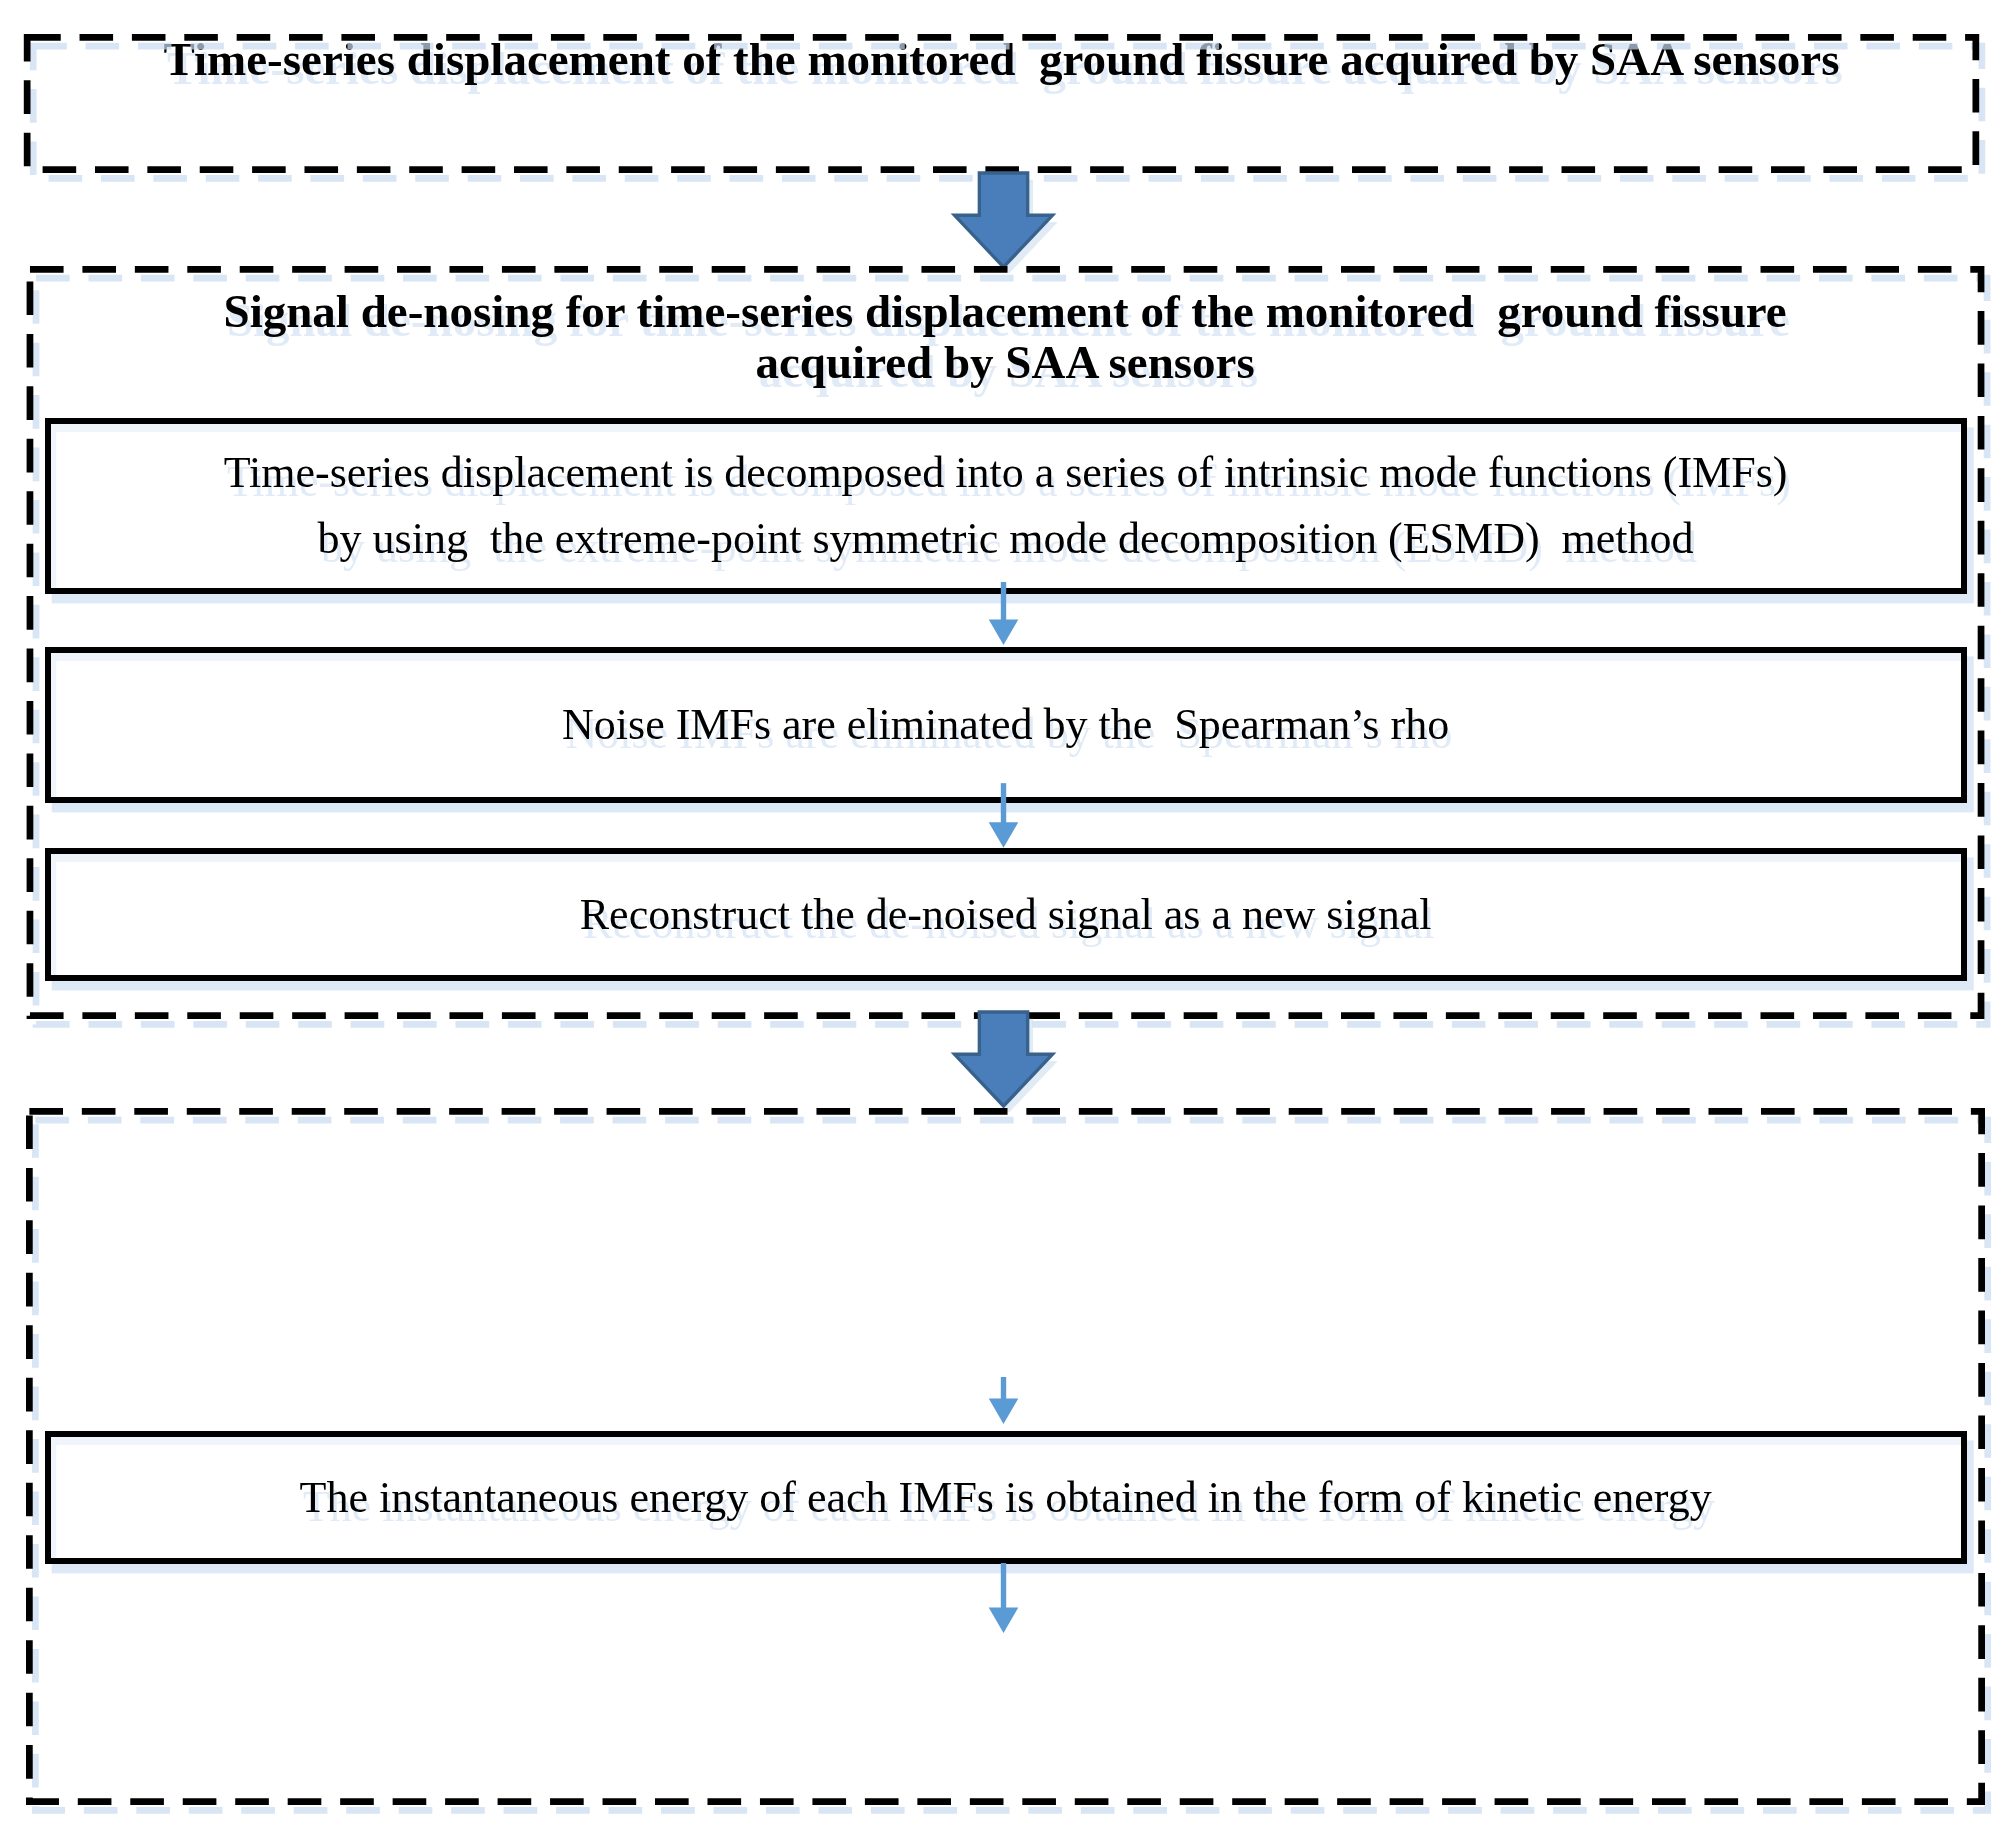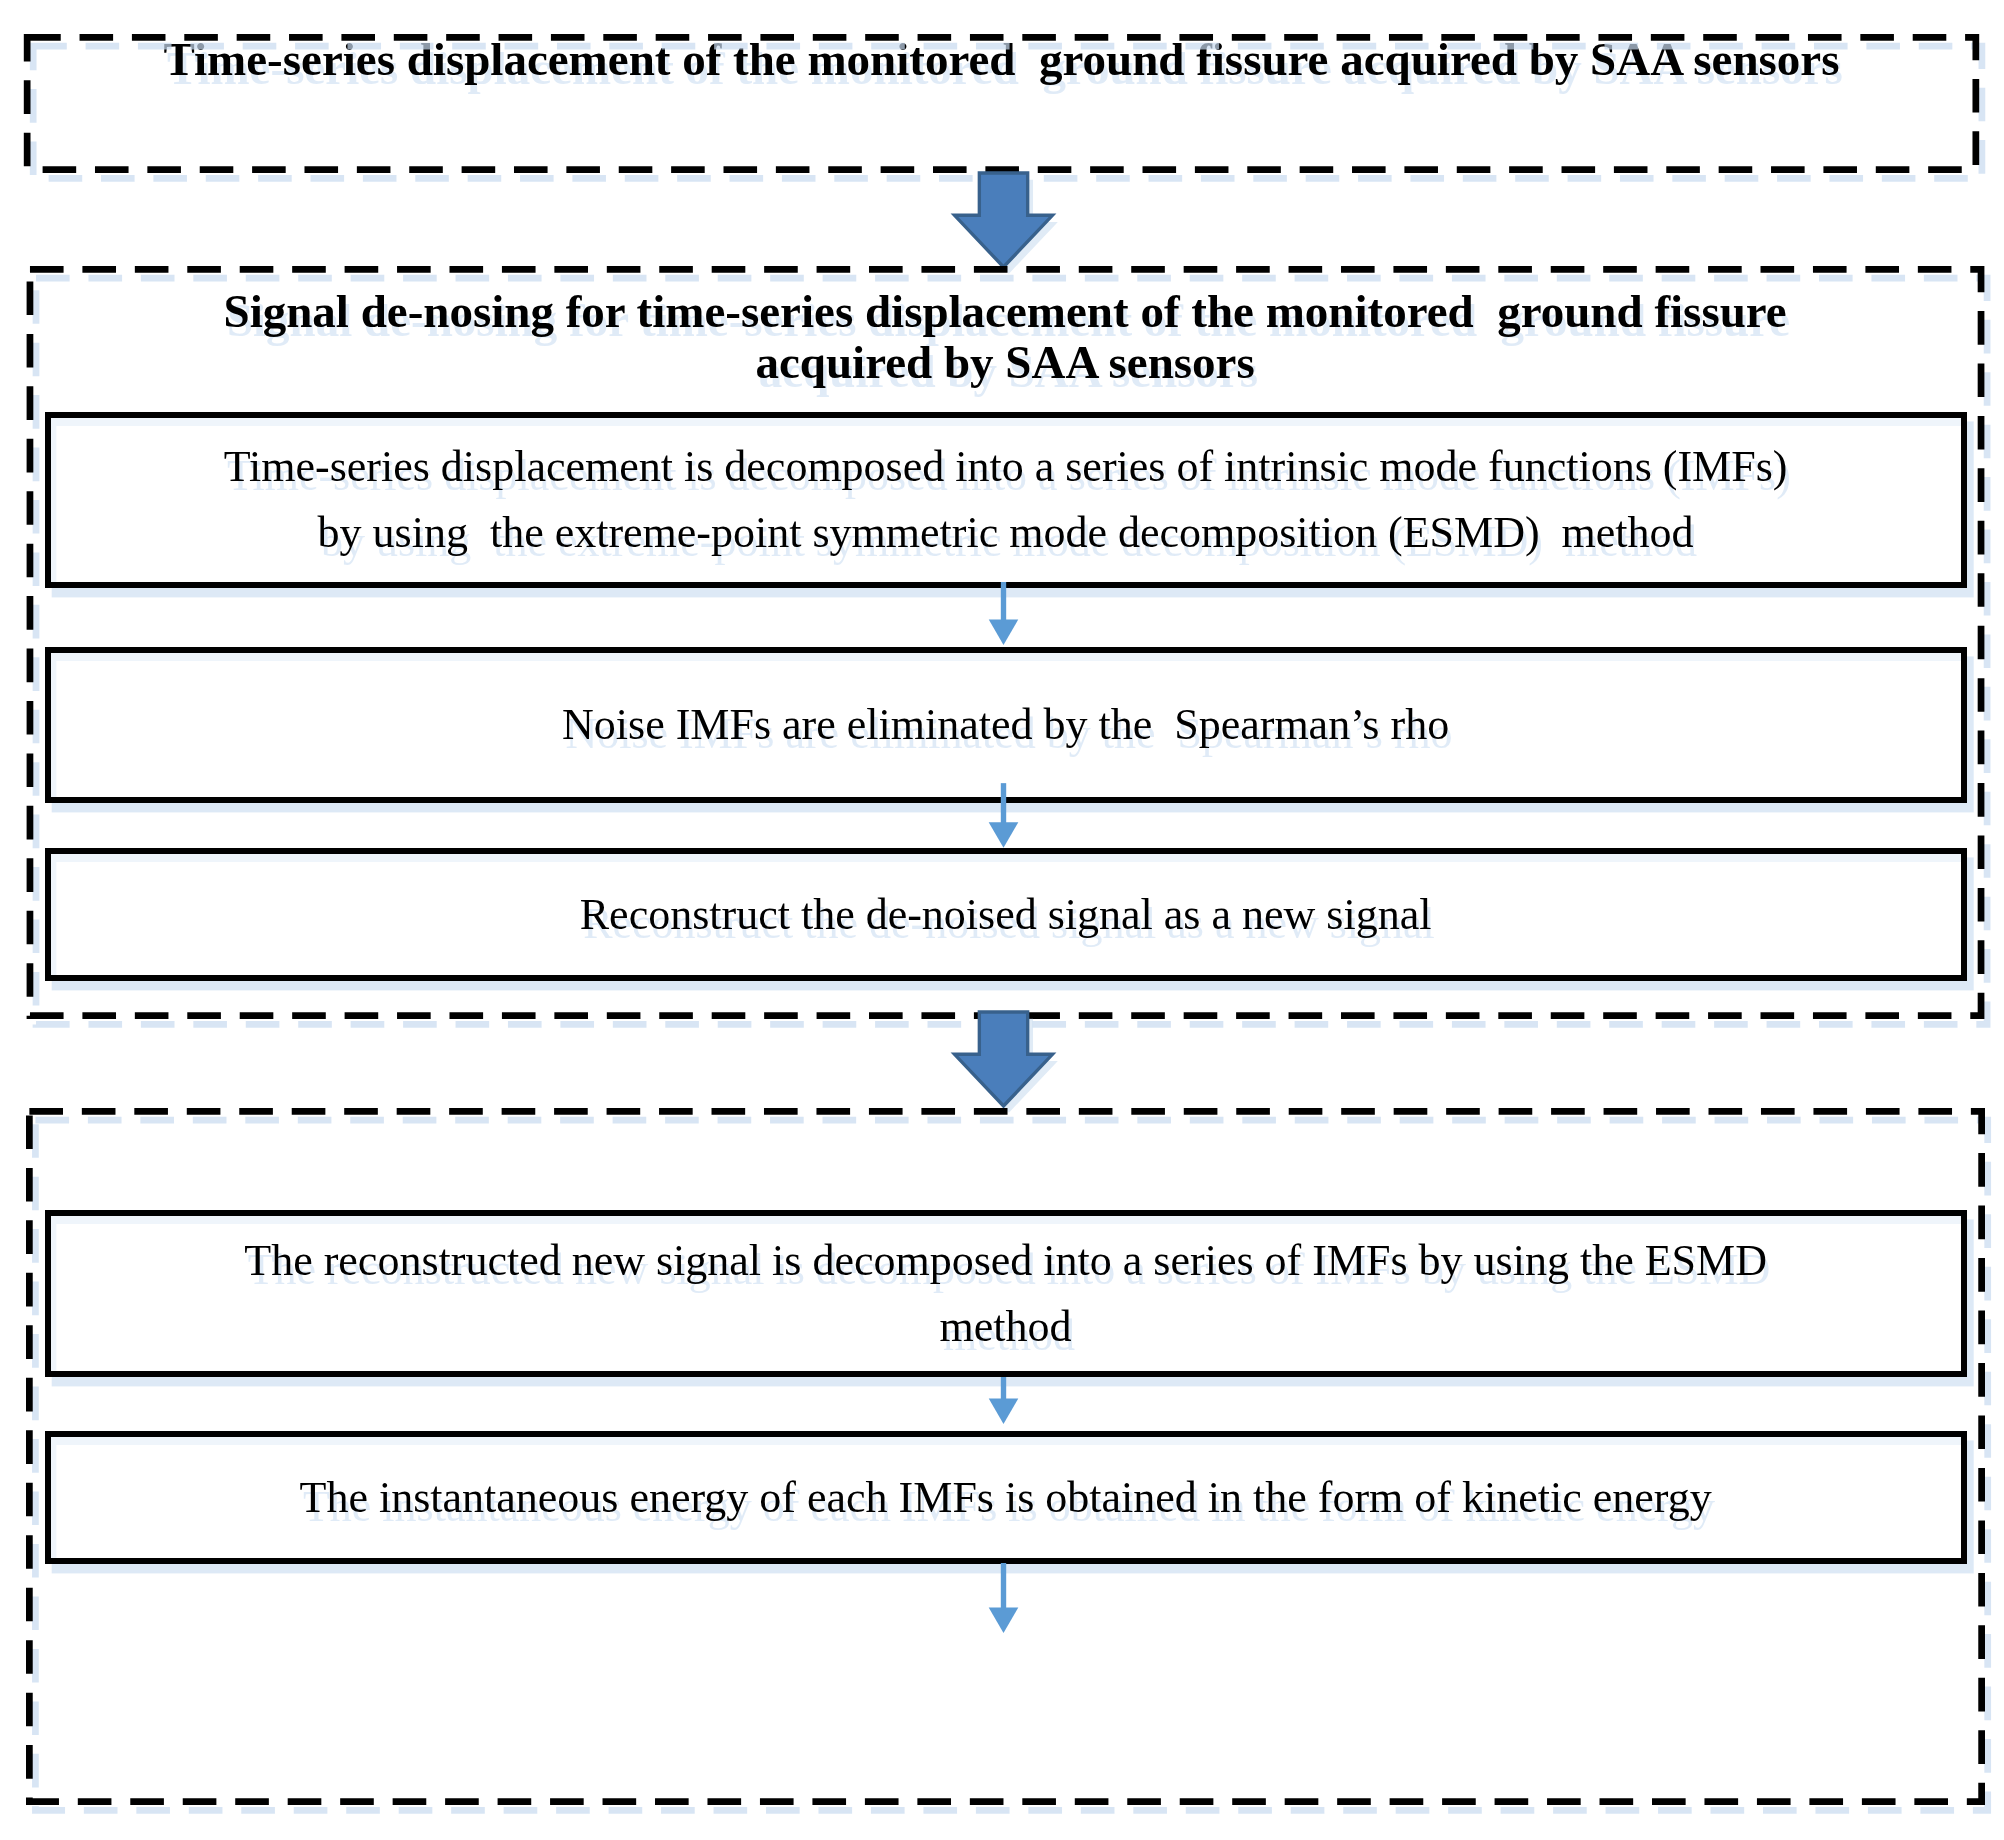--- a/index.html
+++ b/index.html
@@ -53,21 +53,21 @@
     <svg class="frame-svg" width="1959" height="753" viewBox="0 0 2912 1120">
       <rect x="5" y="5" width="2902" height="1110" fill="none" stroke-width="10" stroke-dasharray="50 28" transform="translate(9,13)" stroke-opacity="0.7" stroke="#C7DAEF"></rect>
       <rect x="5" y="5" width="2902" height="1110" fill="none" stroke-width="10" stroke-dasharray="50 28" stroke="#000000"></rect>
     </svg>
 
     <div class="title-wrap" style="top:20px;">
       <div class="txt title">Signal de-nosing for time-series displacement of the monitored  ground fissure
 acquired by SAA sensors</div>
     </div>
 
-    <div class="step" style="top:146px; height:176px;">
+    <div class="step" style="top:152px; height:176px;">
       <div class="txt body">Time-series displacement is decomposed into a series of intrinsic mode functions (IMFs)
 by using  the extreme-point symmetric mode decomposition (ESMD)  method</div>
     </div>
 
     <svg class="abs" style="left:962px; top:316px;" width="31" height="63" viewBox="0 0 46 94">
       <rect x="19" y="0" width="8" height="58" fill="#5B9BD5"></rect>
       <polygon points="1,56 45,56 23,94" fill="#5B9BD5"></polygon>
     </svg>
 
     <div class="step" style="top:381px; height:156px;">
@@ -89,24 +89,20 @@
     <polygon points="39,3 111,3 111,66 148,66 75,143 2,66 39,66" stroke-width="5" fill="#4A7EBB" stroke="#38618C"></polygon>
   </svg>
 
   <div class="section" style="left:25.6px; top:1108px; width:1959px; height:697px;">
     <svg class="frame-svg" width="1959" height="697" viewBox="0 0 2912 1036">
       <rect x="5" y="5" width="2902" height="1026" fill="none" stroke-width="10" stroke-dasharray="50 28" transform="translate(9,13)" stroke-opacity="0.7" stroke="#C7DAEF"></rect>
       <rect x="5" y="5" width="2902" height="1026" fill="none" stroke-width="10" stroke-dasharray="50 28" stroke="#000000"></rect>
     </svg>
 
 
-    <div class="step" style="top:102px; height:167px;">
-      <div class="txt body">The reconstructed new signal is decomposed into a series of IMFs by using the ESMD
-method</div>
-    </div>
 
     <svg class="abs" style="left:962px; top:269px;" width="31" height="47" viewBox="0 0 46 70">
       <rect x="19" y="0" width="8" height="34" fill="#5B9BD5"></rect>
       <polygon points="1,32 45,32 23,70" fill="#5B9BD5"></polygon>
     </svg>
 
     <div class="step" style="top:323px; height:133px;">
       <div class="txt body">The instantaneous energy of each IMFs is obtained in the form of kinetic energy</div>
     </div>
 

